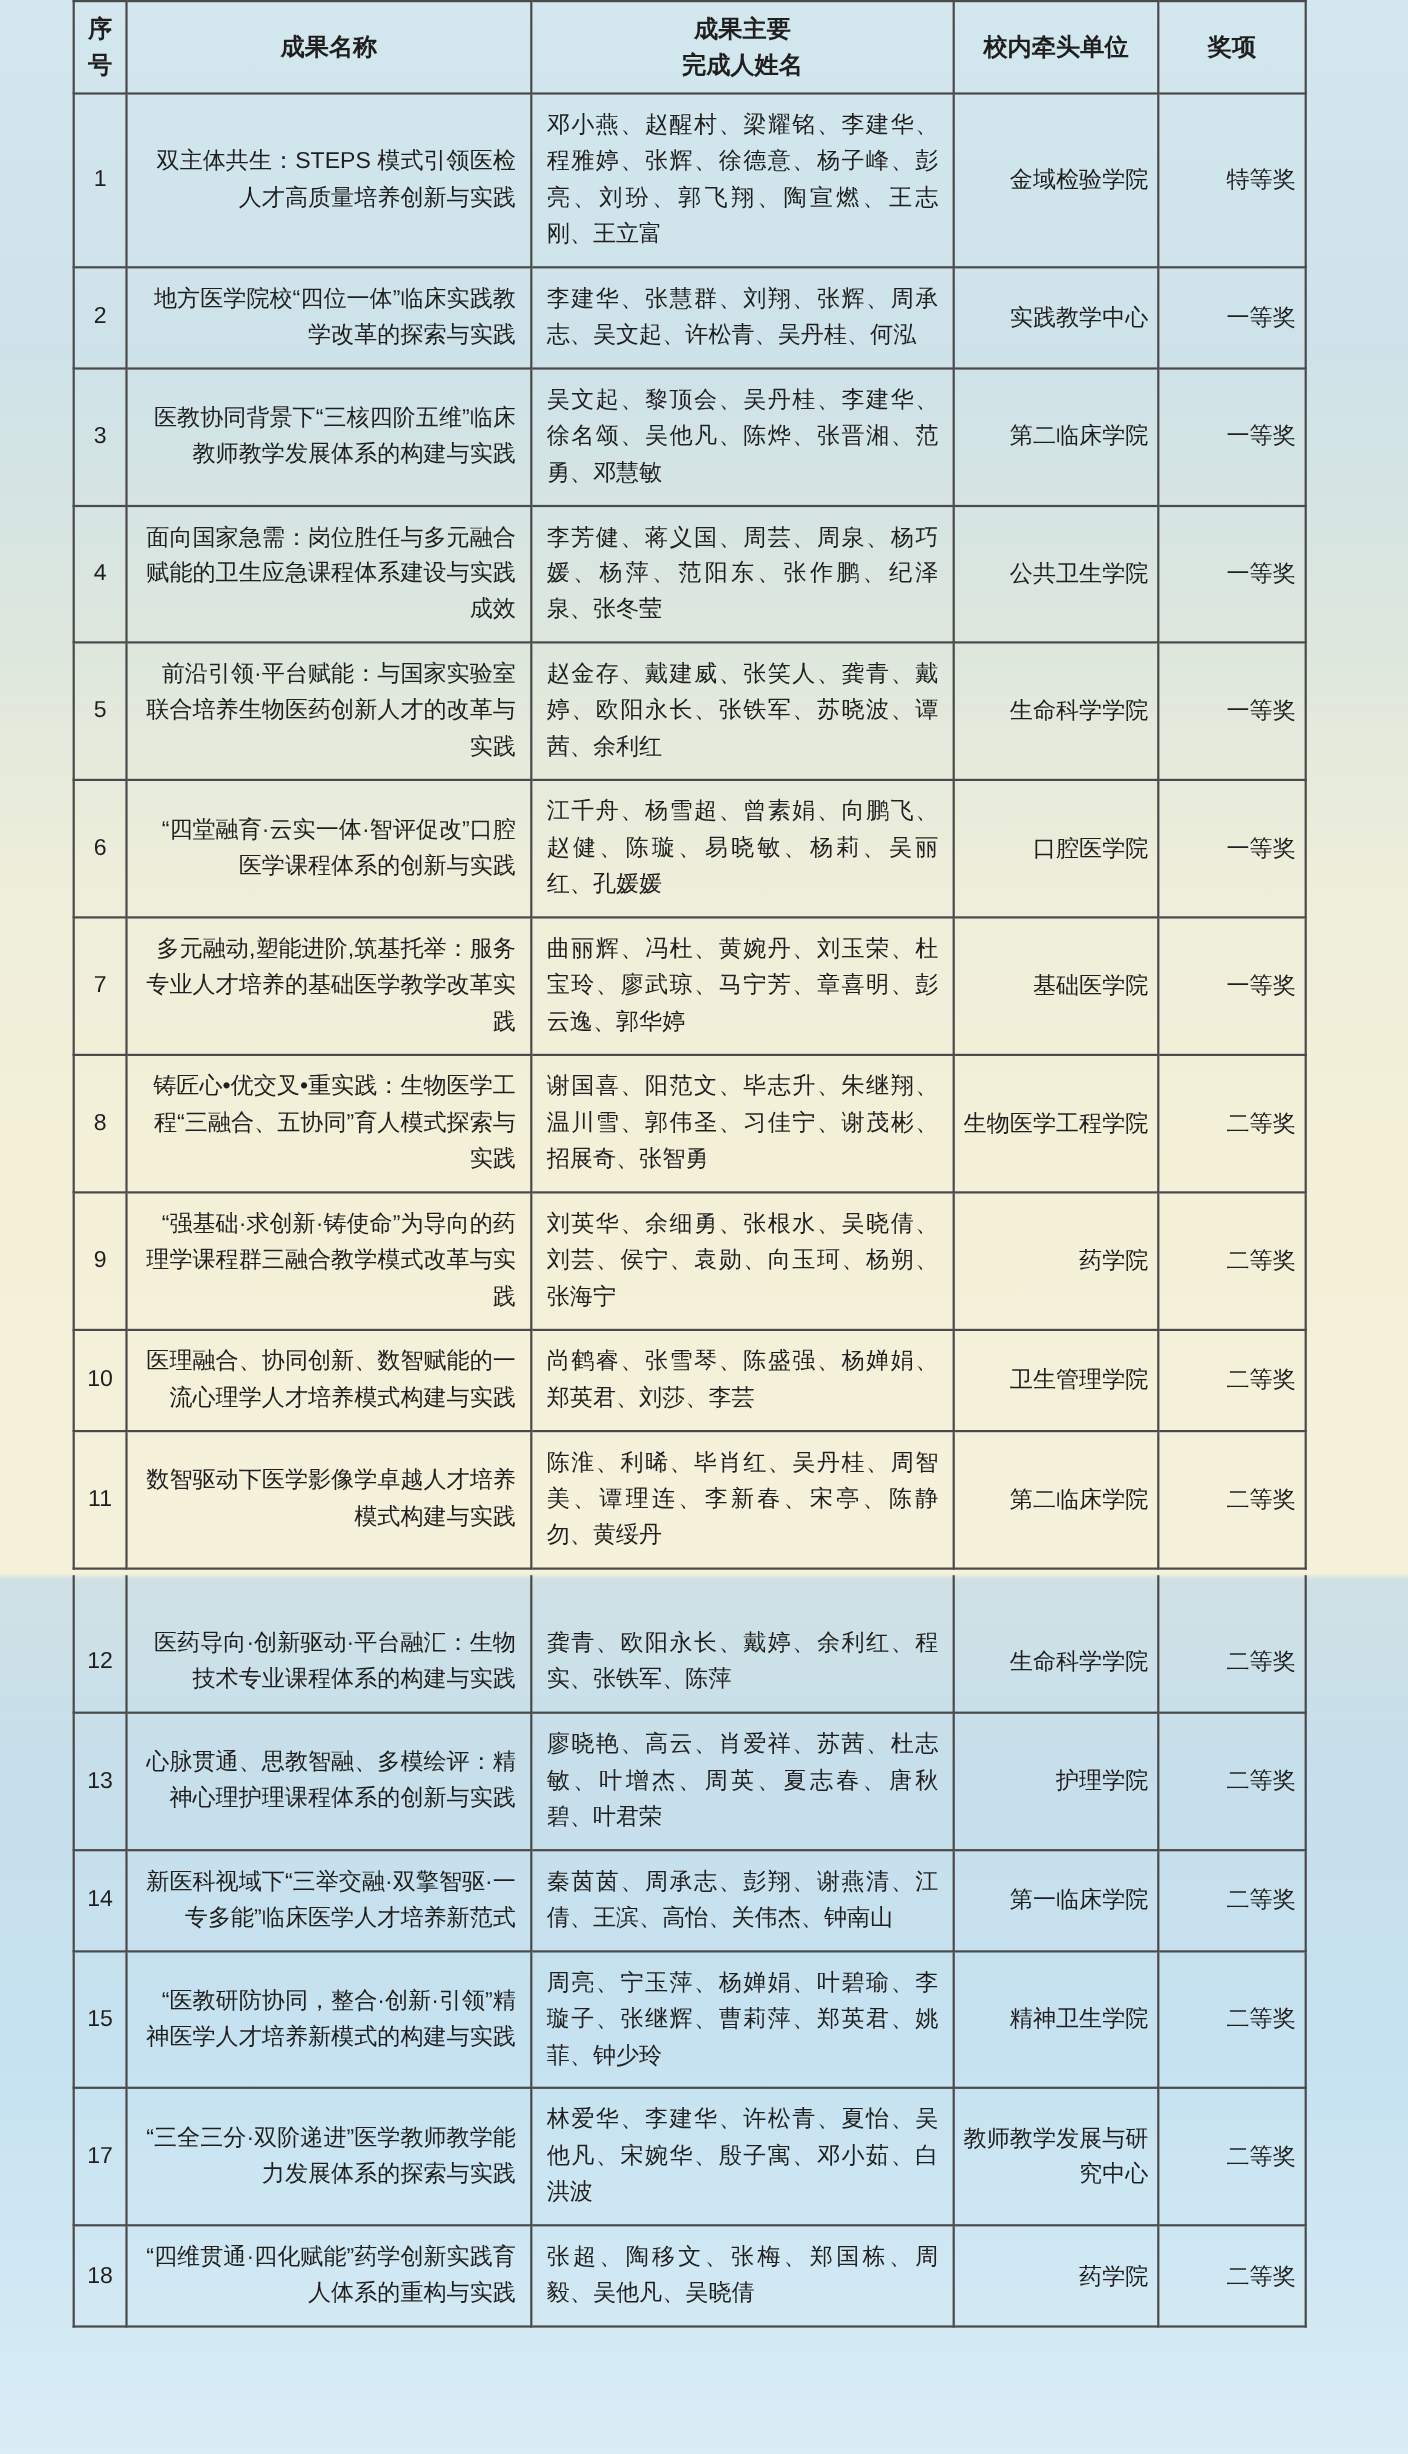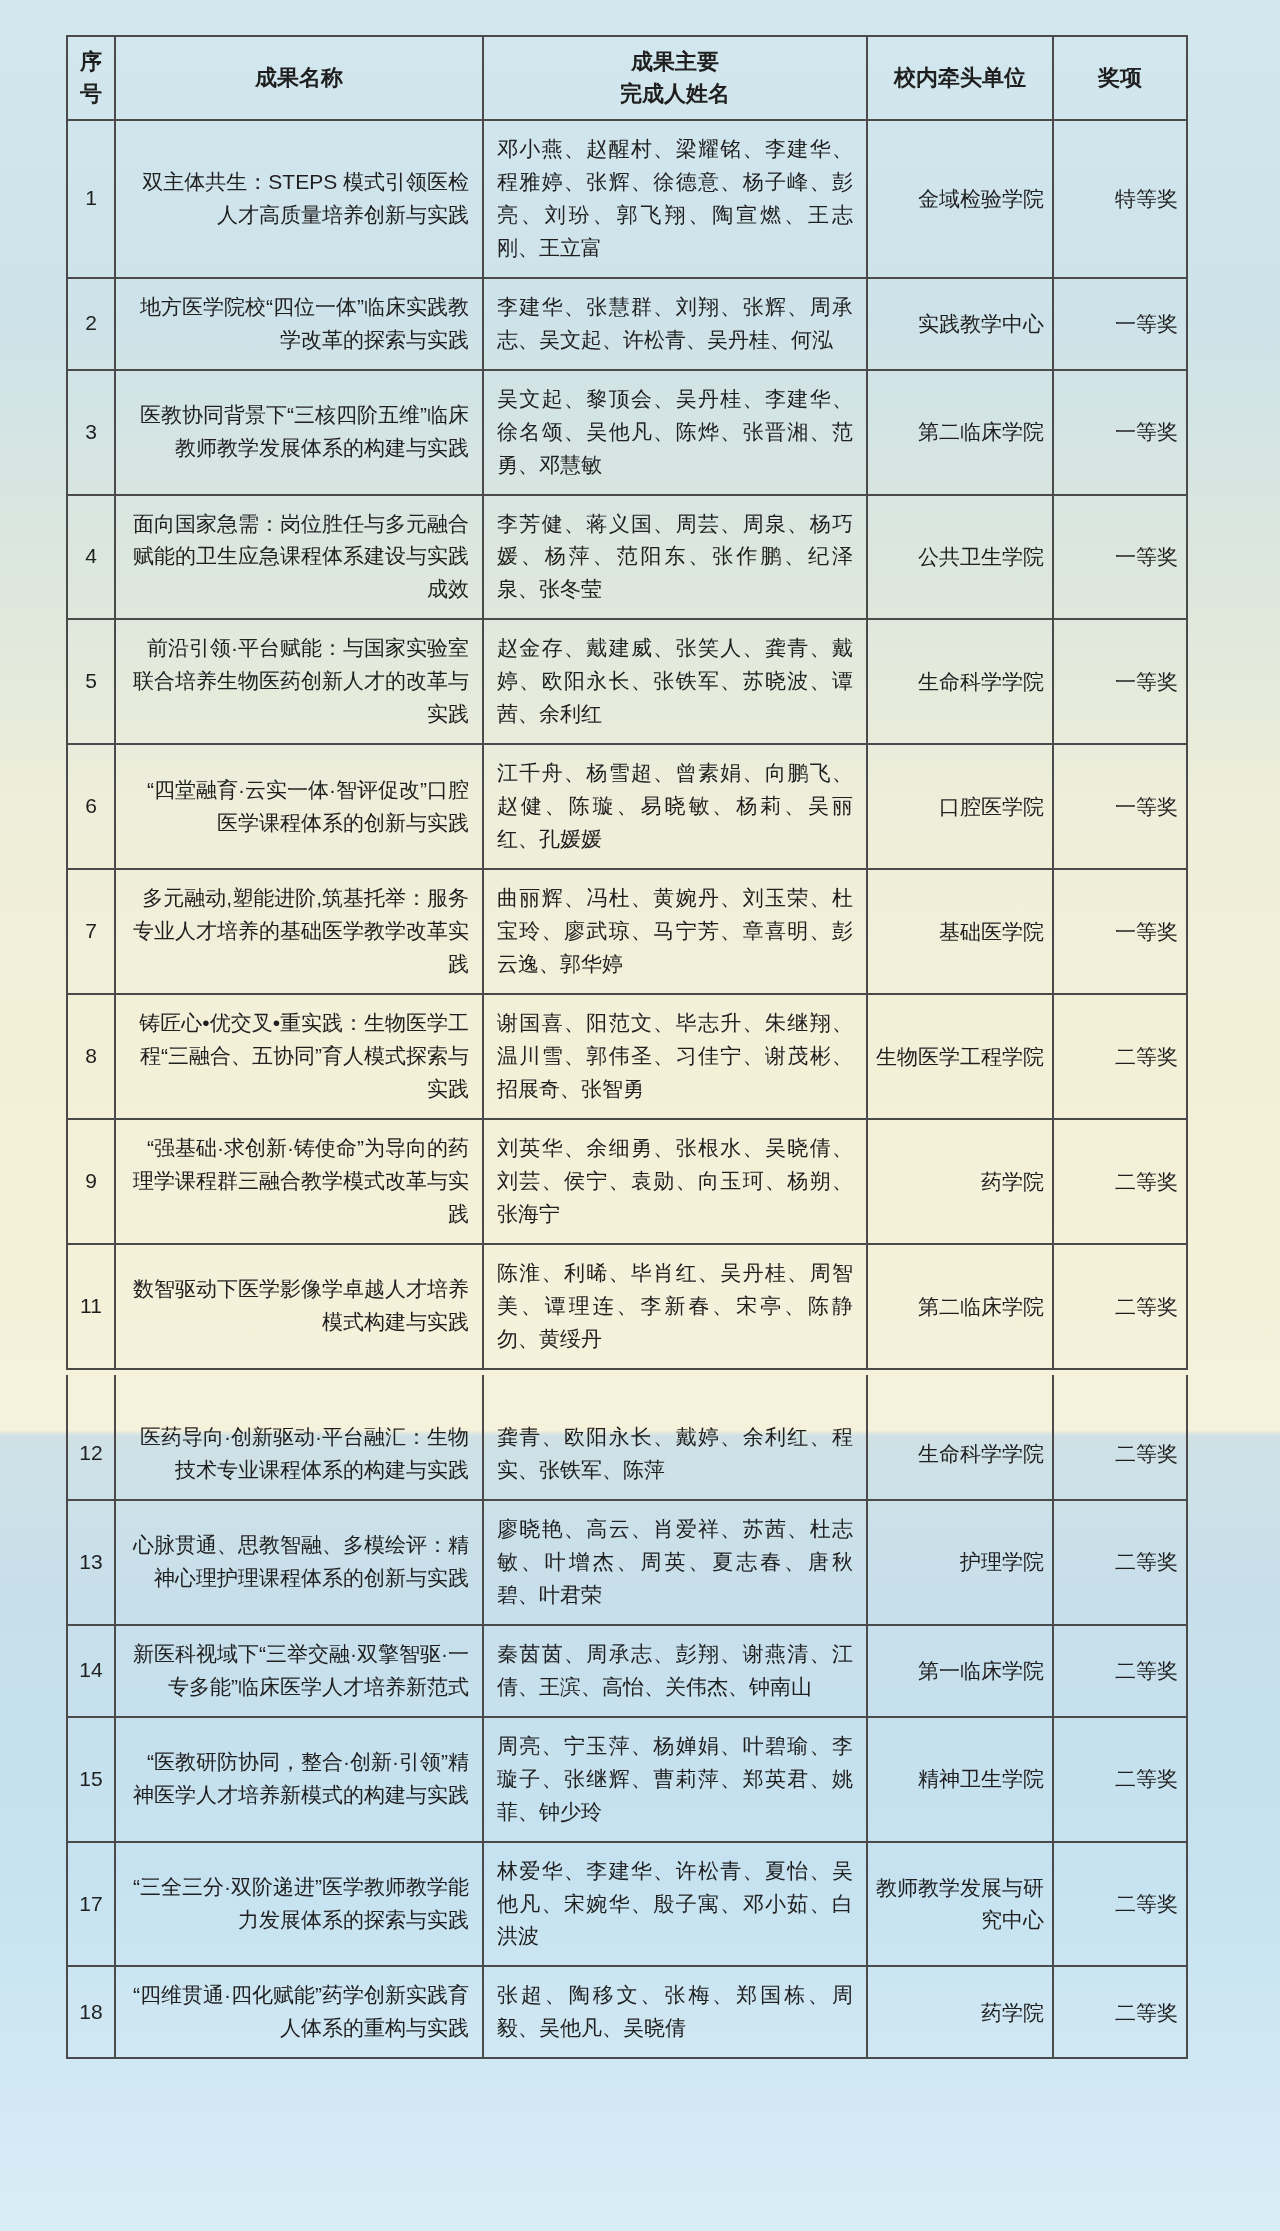--- a/index.html
+++ b/index.html
@@ -25,21 +25,21 @@
       #d9edf6 100%);
     overflow: hidden;
   }
   table.awards {
     border-collapse: collapse;
     table-layout: fixed;
     width: 1120px;
     margin-left: 66px;
     background: transparent;
   }
-  table.awards.section-1 { margin-top: 35px; }
+  table.awards.section-1 { }
   table.awards.section-2 { margin-top: 5px; }
   .col-index   { width: 48px;  }
   .col-name    { width: 368px; }
   .col-contrib { width: 384px; }
   .col-unit    { width: 186px; }
   .col-award   { width: 134px; }
   th, td {
     border: 2px solid #4a4a4a;
     font-size: 21px;
     line-height: 1.57;
@@ -165,20 +165,27 @@
     <td class="cell-award">二等奖</td>
   </tr>
       <tr>
     <td class="cell-index">9</td>
     <td class="cell-name">“强基础·求创新·铸使命”为导向的药理学课程群三融合教学模式改革与实践</td>
     <td class="cell-contrib">刘英华、余细勇、张根水、吴晓倩、刘芸、侯宁、袁勋、向玉珂、杨朔、张海宁</td>
     <td class="cell-unit">药学院</td>
     <td class="cell-award">二等奖</td>
   </tr>
       <tr>
+    <td class="cell-index">10</td>
+    <td class="cell-name">医理融合、协同创新、数智赋能的一流心理学人才培养模式构建与实践</td>
+    <td class="cell-contrib">尚鹤睿、张雪琴、陈盛强、杨婵娟、郑英君、刘莎、李芸</td>
+    <td class="cell-unit">卫生管理学院</td>
+    <td class="cell-award">二等奖</td>
+  </tr>
+      <tr>
     <td class="cell-index">11</td>
     <td class="cell-name">数智驱动下医学影像学卓越人才培养模式构建与实践</td>
     <td class="cell-contrib">陈淮、利晞、毕肖红、吴丹桂、周智美、谭理连、李新春、宋亭、陈静勿、黄绥丹</td>
     <td class="cell-unit">第二临床学院</td>
     <td class="cell-award">二等奖</td>
   </tr>
     </tbody>
 </table>
 
 <table class="awards section-2">

